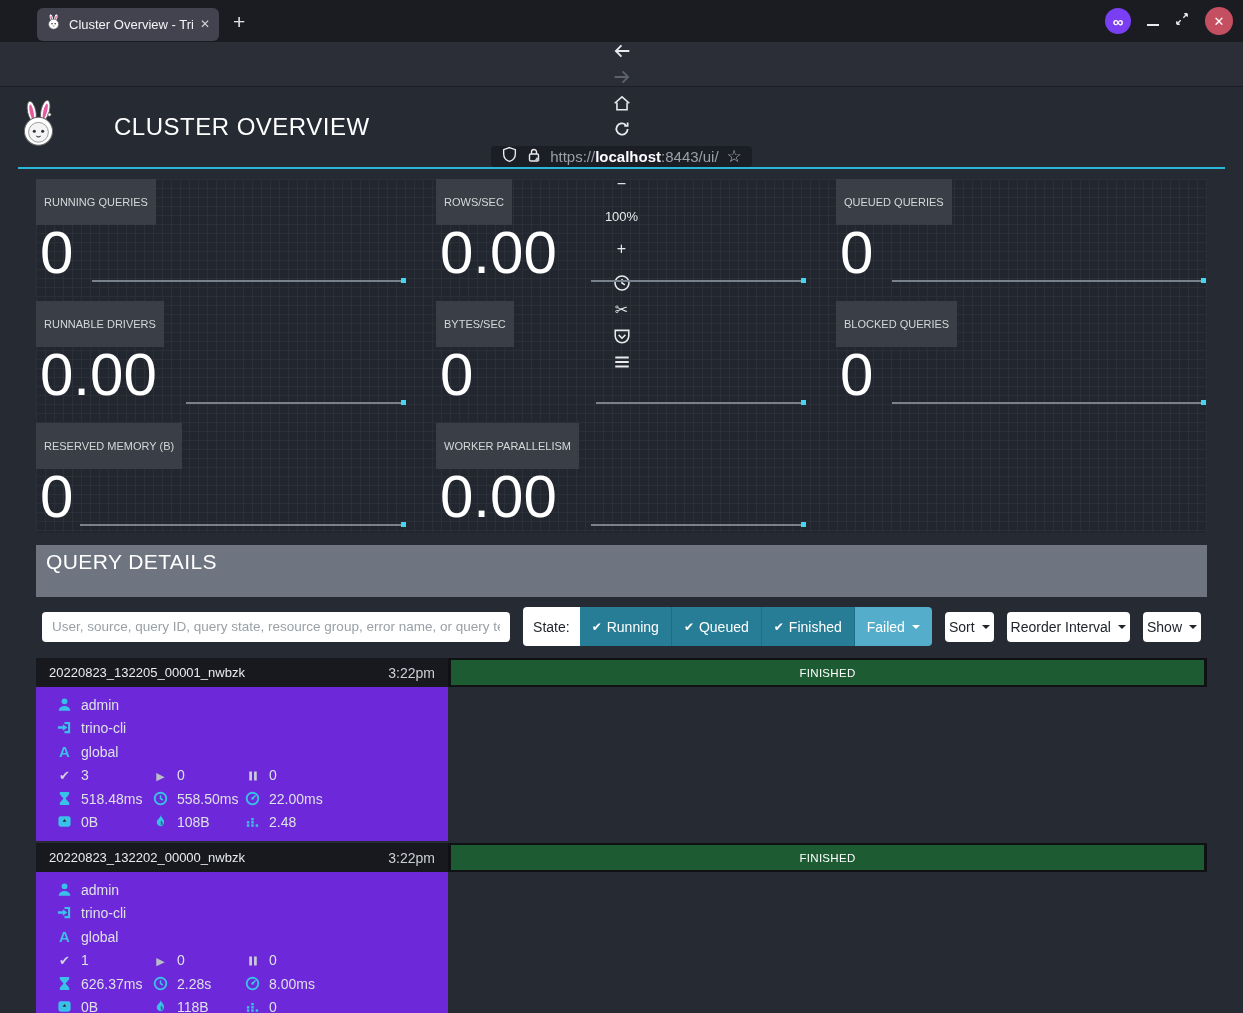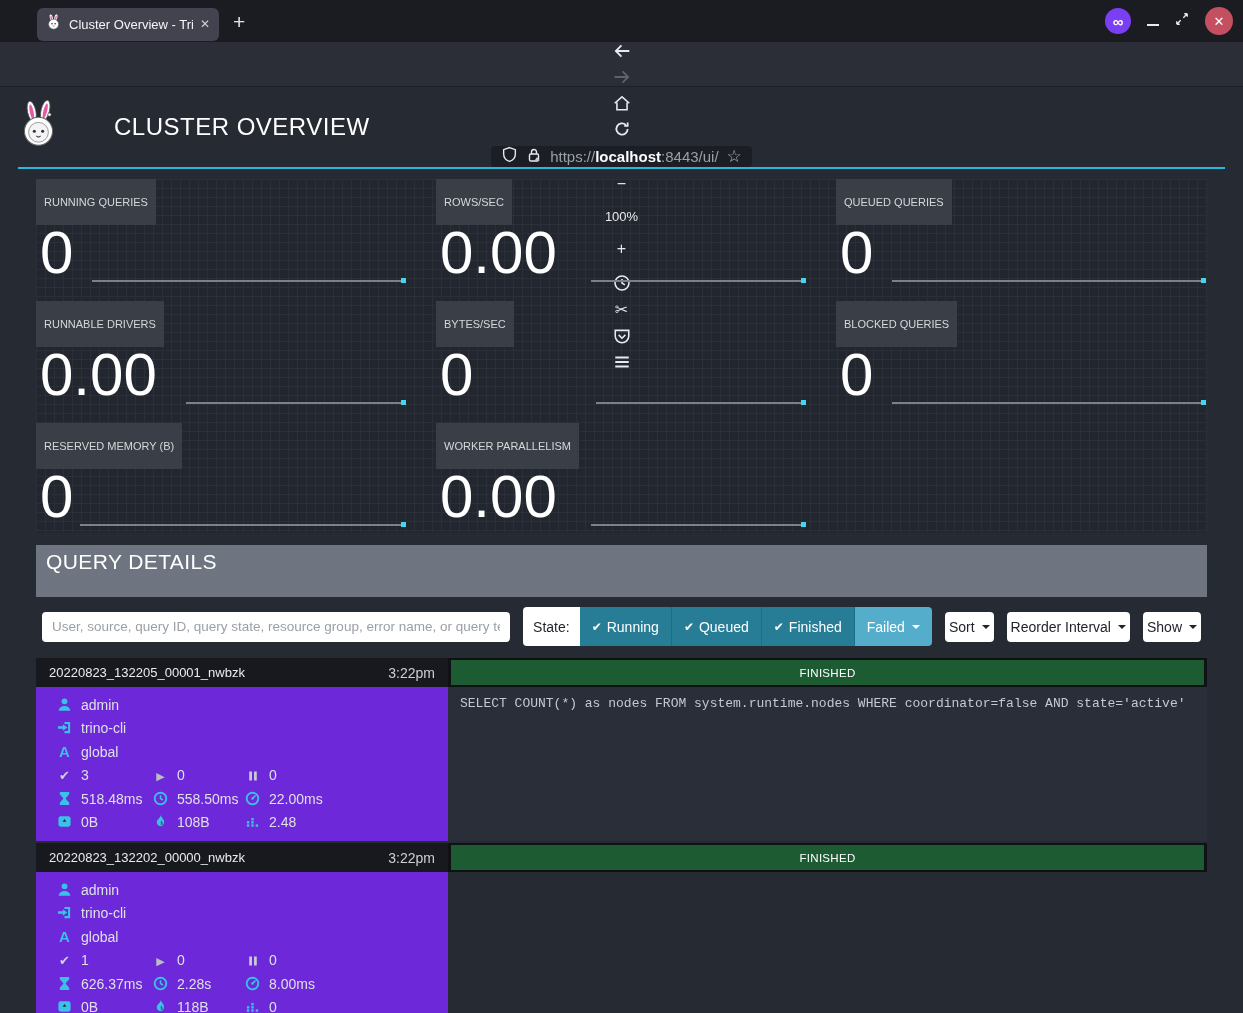--- a/index.html
+++ b/index.html
@@ -348,21 +348,20 @@
               </svg></span><span>108B</span></span>
         <span><span class="ic"><svg viewBox="0 0 16 16" width="15" height="15" fill="#3ac1e8">
                 <rect x="2" y="11" width="2.6" height="2.6"></rect>
                 <rect x="2" y="7.6" width="2.6" height="2.6"></rect>
                 <rect x="6.7" y="11" width="2.6" height="2.6"></rect>
                 <rect x="6.7" y="7.6" width="2.6" height="2.6"></rect>
                 <rect x="6.7" y="4.2" width="2.6" height="2.6"></rect>
                 <rect x="11.4" y="11" width="2.6" height="2.6"></rect>
               </svg></span><span>2.48</span></span>
       </div>
-      <div class="qsql">SELECT COUNT(*) as nodes FROM system.runtime.nodes WHERE coordinator=false AND state='active'</div>
     </div>
   </div>
 
   <div class="qrow-wrap">
     <div class="qheader">
       <div class="qid-cell">
         <a class="qid-link" href="#">20220823_132202_00000_nwbzk</a>
         <span class="qtime">3:22pm</span>
       </div>
       <div class="qstatus-cell">

